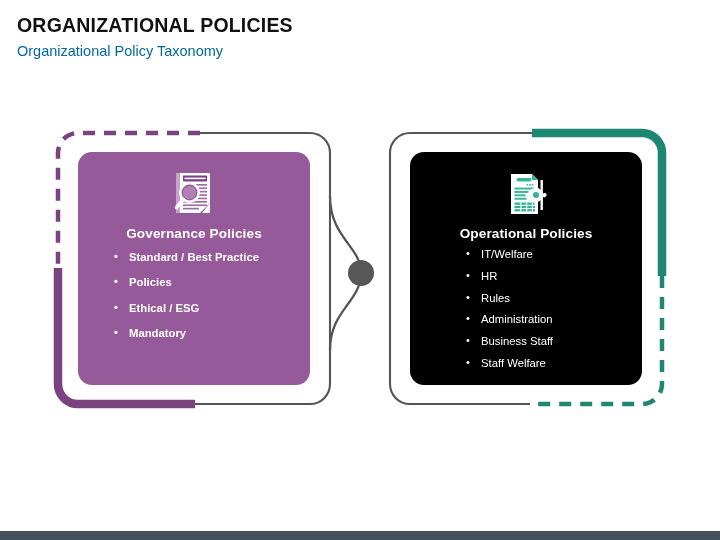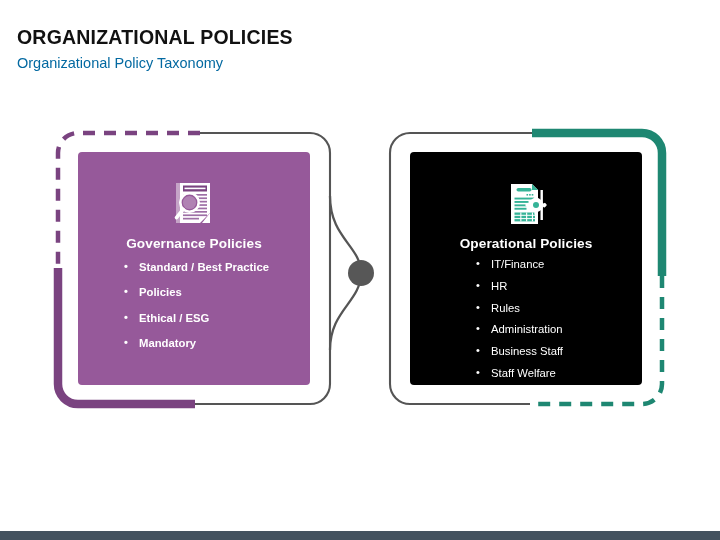--- a/index.html
+++ b/index.html
@@ -12,21 +12,21 @@
     background: #ffffff;
     font-family: "Liberation Sans", sans-serif;
     overflow: hidden;
     position: relative;
   }
 
   
   .header {
     position: absolute;
     left: 17px;
-    top: 26px;
+    top: 14px;
     width: 680px;
   }
   .page-title {
     font-size: 19.5px;
     font-weight: bold;
     color: #111111;
     letter-spacing: 0.2px;
     line-height: 1.15;
     margin: 0;
     white-space: nowrap;
@@ -50,23 +50,23 @@
   }
   .stage-svg {
     position: absolute;
     left: 0;
     top: 0;
   }
 
   
   .card {
     position: absolute;
-    border-radius: 4px;
+    border-radius: 14px;
     box-sizing: border-box;
-    padding: 14px;
+    padding: 4px;
   }
   .card-governance {
     left: 78px;
     top: 152px;
     width: 232px;
     height: 233px;
     background: #96599a;
   }
   .card-operational {
     left: 410px;
@@ -266,21 +266,21 @@
             <rect x="4.6" y="-7.8" width="3.2" height="4" transform="rotate(45)"></rect>
           </g>
           <circle cx="0" cy="0" r="3" fill="#35b397"></circle>
         </g>
       </svg>
     </div>
 
     <div class="card-heading">Operational Policies</div>
 
     <ul class="bullet-list ops">
-      <li class="bullet-item">IT/Finance</li>
+      <li class="bullet-item">IT/Welfare</li>
       <li class="bullet-item">HR</li>
       <li class="bullet-item">Rules</li>
       <li class="bullet-item">Administration</li>
       <li class="bullet-item">Business Staff</li>
       <li class="bullet-item">Staff Welfare</li>
     </ul>
   </div>
 
 </div>
 

